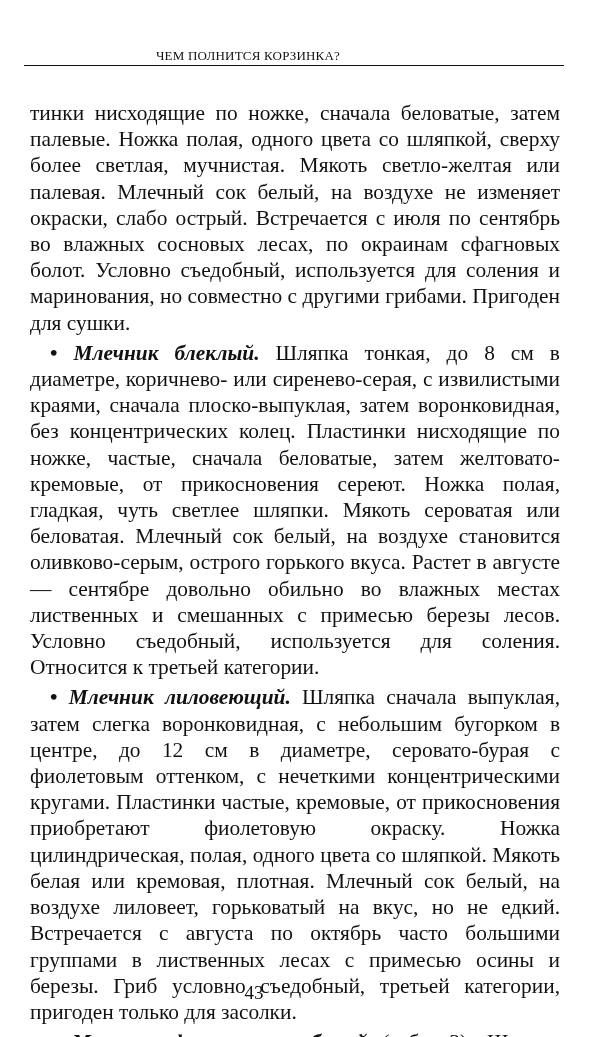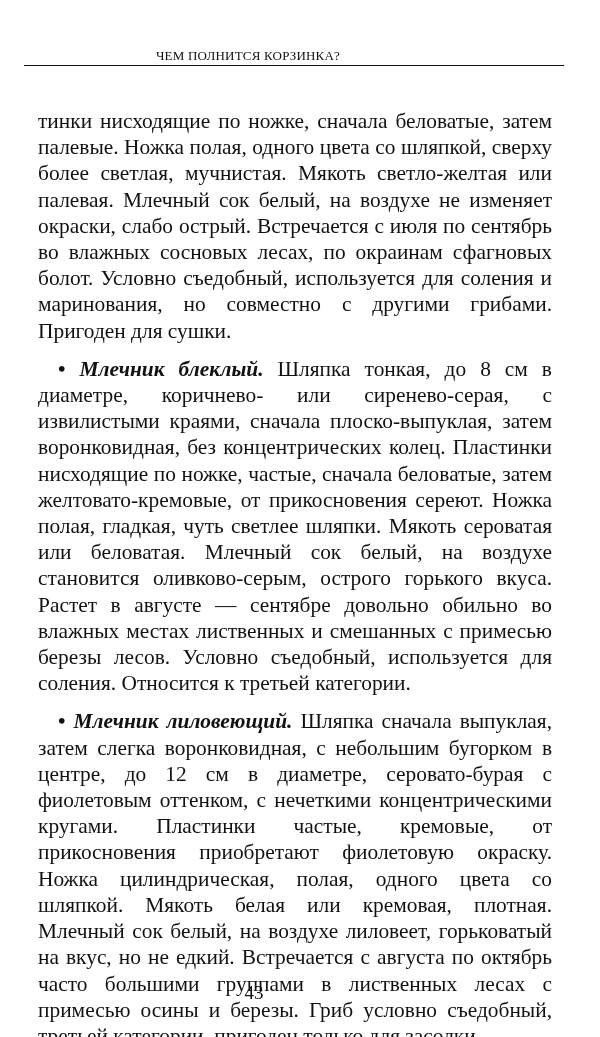--- a/index.html
+++ b/index.html
@@ -5,21 +5,21 @@
   html, body { margin: 0; padding: 0; background: #ffffff; }
   body { width: 600px; height: 1037px; position: relative; overflow: hidden;
          font-family: "DejaVu Serif", "Liberation Serif", serif; color: #111; }
   .running-head { position: absolute; top: 48px; left: 0; width: 496px; text-align: center;
                   font-family: "Liberation Serif", serif; font-size: 13px; letter-spacing: 0.2px; color: #111; }
   .rule { position: absolute; top: 65px; left: 24px; width: 540px; height: 0;
           border-top: 1.6px solid #111; }
   .body-text { position: absolute; top: 96px; left: 26px; width: 538px;
                font-family: "Liberation Serif", serif; font-size: 21.4px; line-height: 26.2px;
                text-align: justify; hyphens: manual; }
-  .body-text p { margin: 12px; text-indent: 0; }
+  .body-text p { margin: 4px; text-indent: 0; }
   .body-text p.entry { text-indent: 20px; }
   .term { font-weight: bold; font-style: italic; }
   .bullet { font-weight: bold; }
   .page-number { position: absolute; top: 982px; left: 0; width: 508px; text-align: center;
                  font-family: "Liberation Serif", serif; font-size: 19px; }
 </style>
 </head>
 <body>
 
 <div class="running-head">ЧЕМ ПОЛНИТСЯ КОРЗИНКА?</div>

